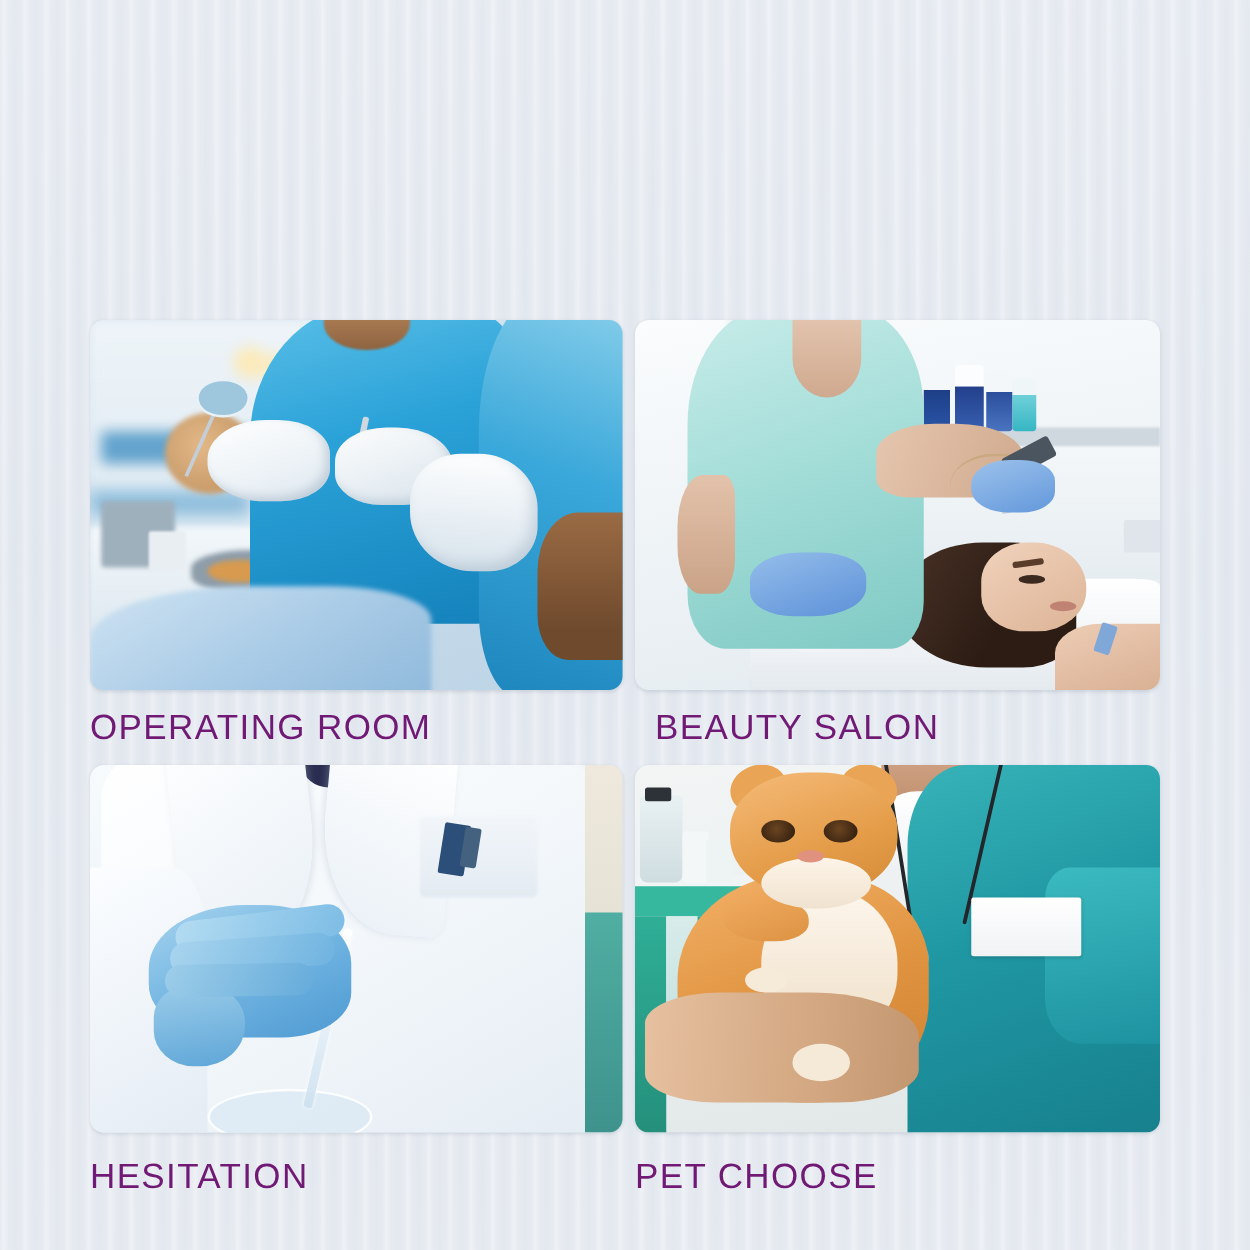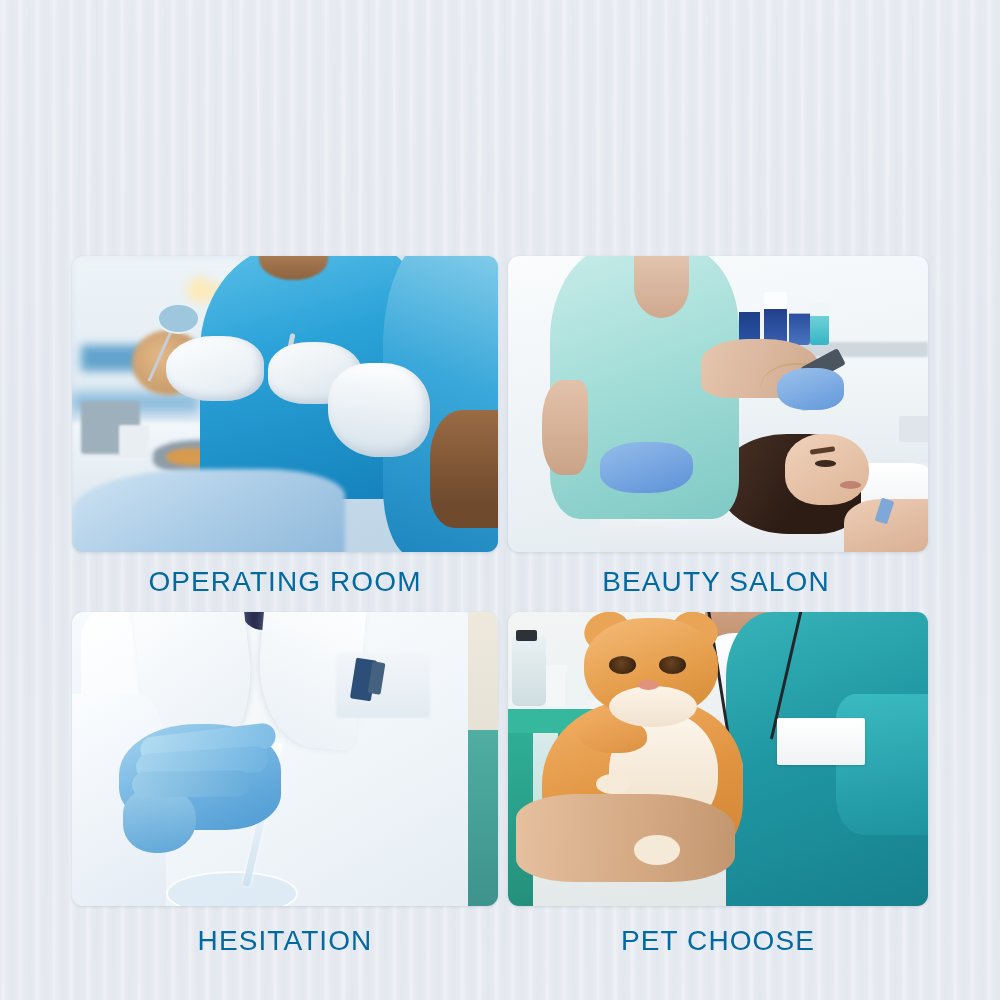--- a/index.html
+++ b/index.html
@@ -88,28 +88,27 @@
   .tile-tl { left: 72px;  top: 256px; width: 426px; height: 296px; }
   .tile-tr { left: 508px; top: 256px; width: 420px; height: 296px; }
   .tile-bl { left: 72px;  top: 612px; width: 426px; height: 294px; }
   .tile-br { left: 508px; top: 612px; width: 420px; height: 294px; }
 
   .photo { position: absolute; inset: 0; }
   .ly { position: absolute; }
 
   .caption {
     position: absolute;
-    text-align: center;
-    color: #0369a1;
+    color: #701a75;
     font-size: 28px;
     letter-spacing: 1.1px;
     white-space: nowrap;
   }
   .cap-tl { left: 72px;  top: 566px; width: 426px; }
-  .cap-tr { left: 506px; top: 566px; width: 420px; }
+  .cap-tr { left: 524px; top: 566px; width: 420px; }
   .cap-bl { left: 72px;  top: 925px; width: 426px; }
   .cap-br { left: 508px; top: 925px; width: 420px; }
 
   
   .or-bg { inset: 0; background: linear-gradient(160deg,#dfe9f1 0%,#cfe0ee 35%,#bcd4e6 100%); }
   .or-wall { left:0; top:0; width:46%; height:100%;
     background: linear-gradient(180deg,#eef4f8 0%,#e3edf4 40%,#d2e2ee 100%); filter: blur(4px); }
   .or-shelf { left:2%; top:30%; width:44%; height:9%; background:#1f7cb8; opacity:.65; filter: blur(5px); }
   .or-shelf2 { left:0%; top:46%; width:30%; height:7%; background:#2f89c2; opacity:.45; filter: blur(6px); }
   .or-counter { left:0; top:56%; width:48%; height:44%;

